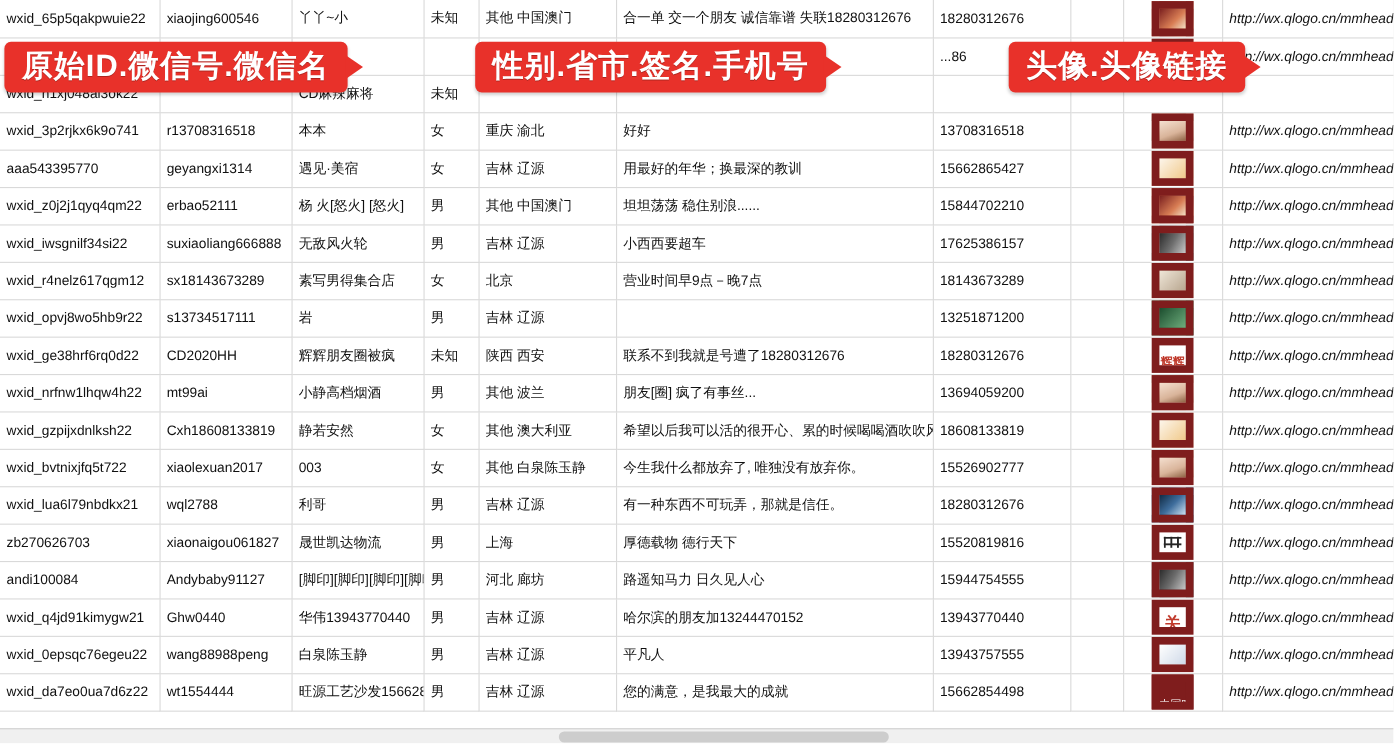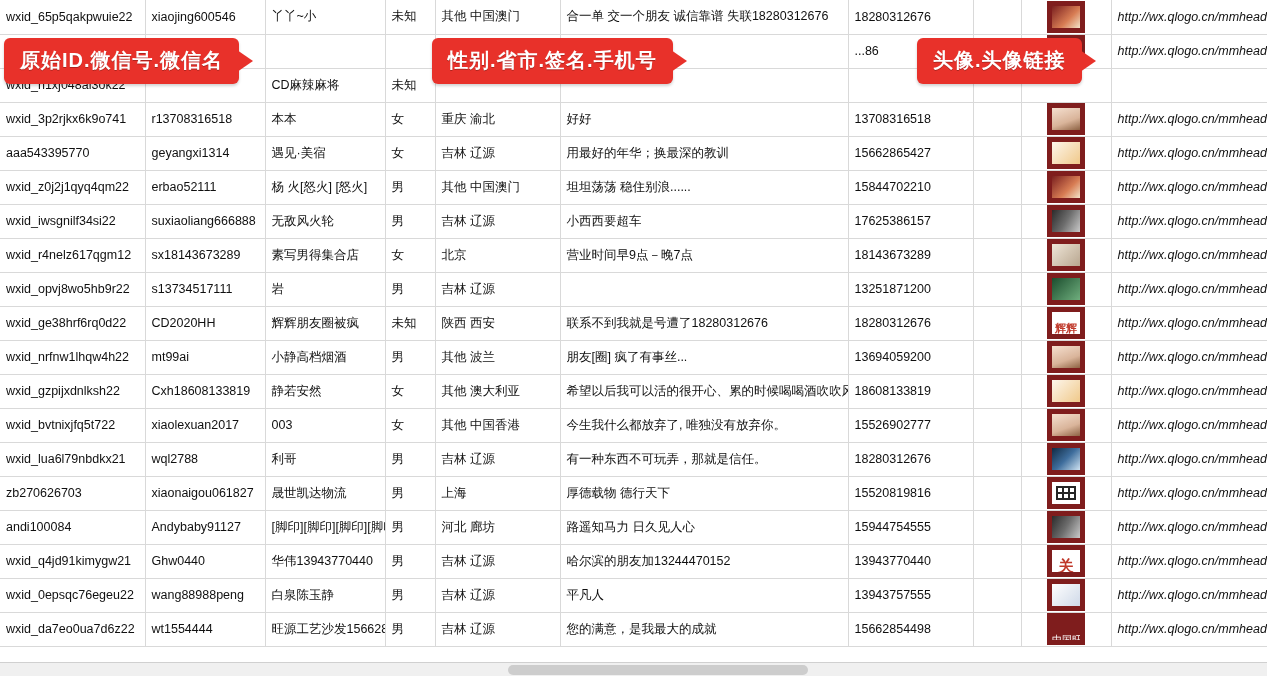--- a/index.html
+++ b/index.html
@@ -52,21 +52,21 @@
   td.phone { text-align: left; }
   td.gender { text-align: left; padding-left: 8px; margin-left: 44px; }
   td.avatar-cell { padding: 0; text-align: center; }
   td.urlcol { color: #111; font-style: italic; }
 
   
   .avatar {
     width: 38px;
     height: 32px;
     margin: 0 auto;
-    border: 5px solid #7f1d1d;
+    border: 7px solid #7f1d1d;
     background: #e8e8e8;
     display: block;
     position: relative;
     overflow: hidden;
   }
   .av-a { background: linear-gradient(135deg,#c0392b 0%, #e8d9c6 55%, #8a5a3b 100%); }
   .av-b { background: linear-gradient(160deg,#f5e0d0 0%, #d9b49a 60%, #8d6243 100%); }
   .av-c { background: linear-gradient(120deg,#2b2b2b 0%, #6d6d6d 50%, #c9c9c9 100%); }
   .av-d { background: linear-gradient(135deg,#efe6d8 0%, #b8a68f 100%); }
   .av-e { background: linear-gradient(135deg,#1b4d2e 0%, #6fae7d 100%); }
@@ -101,21 +101,21 @@
     text-align: center;
     padding-top: 16px;
   }
 
   
   .banner {
     position: absolute;
     background: #e8312a;
     color: #ffffff;
     font-weight: bold;
-    font-size: 20px;
+    font-size: 28px;
     letter-spacing: 1px;
     padding: 6px 16px 8px 16px;
     border-radius: 6px;
     white-space: nowrap;
     line-height: 32px;
     text-shadow: 0 1px 0 rgba(0,0,0,.25);
     box-shadow: 0 2px 3px rgba(0,0,0,.18);
   }
   .banner::after {
     content: "";
@@ -337,21 +337,21 @@
             <td class="avatar-cell">
               <span class="avatar av-f"></span>
             </td>
             <td class="urlcol">http://wx.qlogo.cn/mmhead</td>
           </tr>
           <tr>
             <td class="idcol">wxid_bvtnixjfq5t722</td>
             <td>xiaolexuan2017</td>
             <td>003</td>
             <td class="gender">女</td>
-            <td>其他 中国香港</td>
+            <td>其他 白泉陈玉静</td>
             <td>今生我什么都放弃了, 唯独没有放弃你。</td>
             <td class="phone">15526902777</td>
             <td style="background: rgb(255, 255, 255);"></td>
             <td class="avatar-cell">
               <span class="avatar av-b"></span>
             </td>
             <td class="urlcol">http://wx.qlogo.cn/mmhead</td>
           </tr>
           <tr>
             <td class="idcol">wxid_lua6l79nbdkx21</td>

